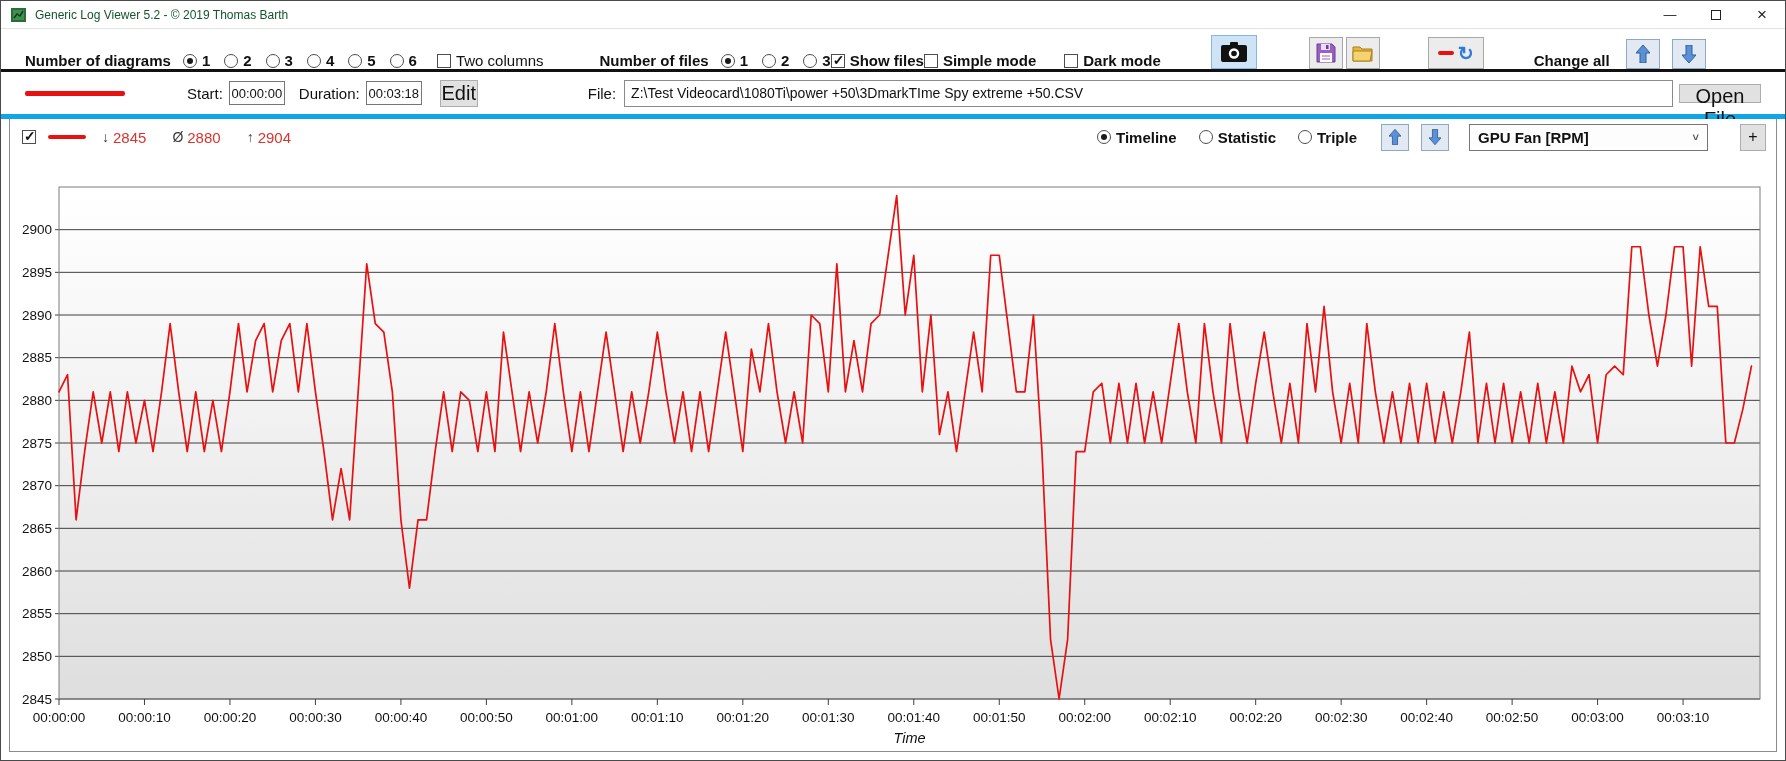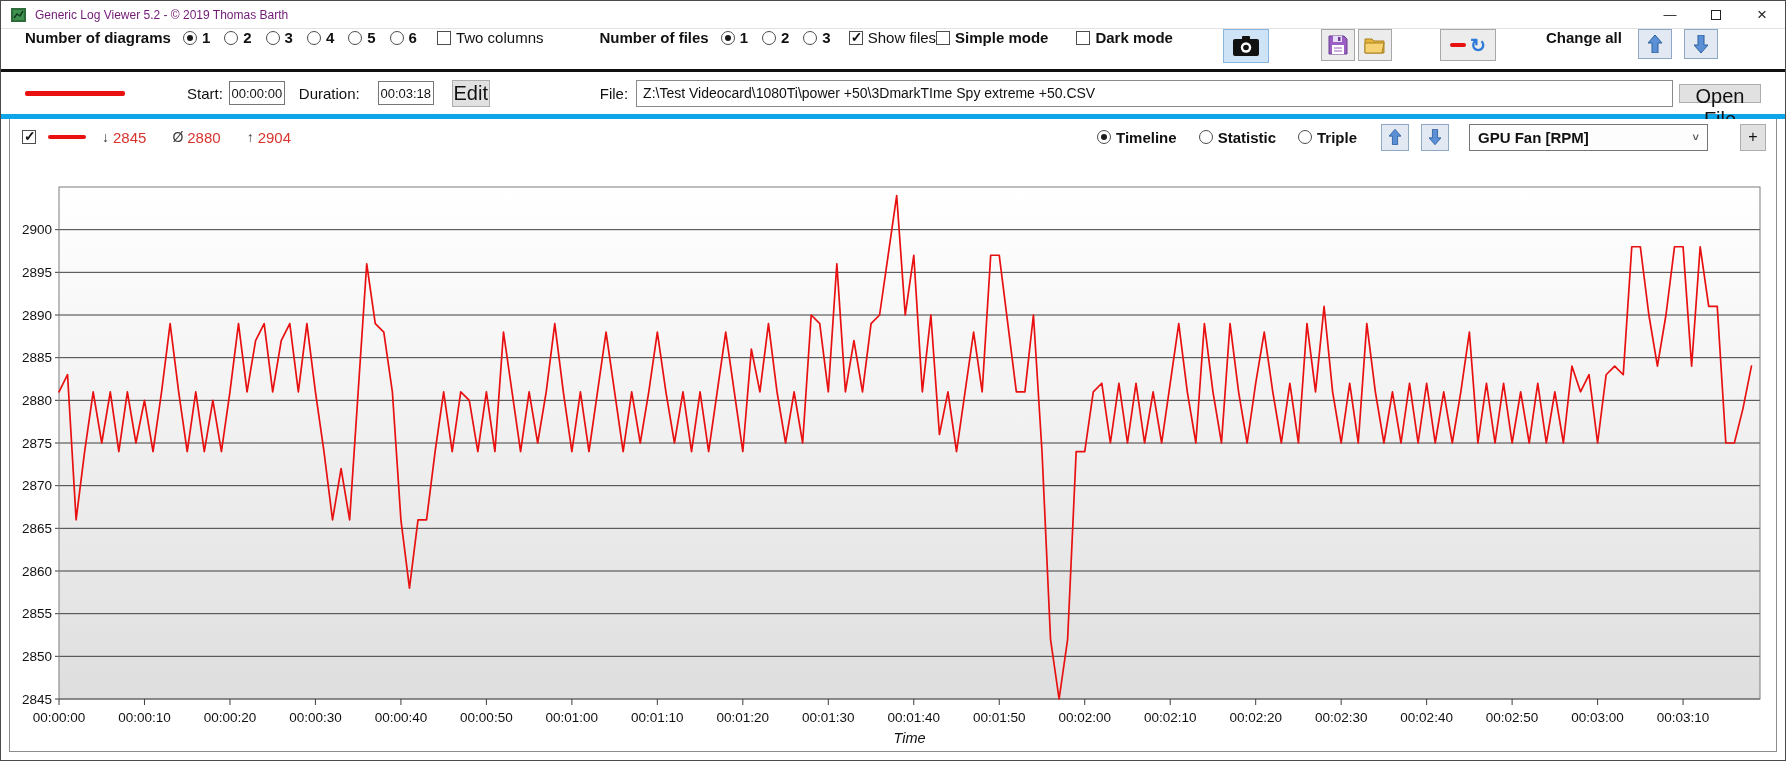--- a/index.html
+++ b/index.html
@@ -5,26 +5,26 @@
   * { margin:0; padding:0; box-sizing:border-box; }
   html,body { background:#888; }
   body { font-family:"Liberation Sans", sans-serif; }
   .window {
     width:1786px; height:761px; background:#fff; position:relative;
     border:1px solid #4a4a4a; overflow:hidden; display:flex; flex-direction:column;
   }
   
   .titlebar { height:28px; display:flex; align-items:center; background:#fff; border-bottom:1px solid #e2e2e2; flex:0 0 auto; }
   .app-icon { width:16px; height:16px; margin:0 8px 0 10px; }
-  .title-text { font-size:12px; color:#701a75; }
+  .title-text { font-size:12px; color:#14532d; }
   .tb-spacer { flex:1; }
   .winbtn { width:46px; height:27px; display:flex; align-items:center; justify-content:center; font-size:13px; color:#222; cursor:default; }
   .maxglyph { width:10px; height:10px; border:1px solid #222; display:inline-block; }
   
-  .toolbar { height:43px; display:flex; align-items:flex-start; padding:0 24px; border-bottom:3px solid #111; flex:0 0 auto; background:#fff; font-size:15px; color:#111; }
+  .toolbar { height:43px; display:flex; align-items:flex-end; padding:0 24px; border-bottom:3px solid #111; flex:0 0 auto; background:#fff; font-size:15px; color:#111; }
   .blabel { font-weight:700; }
   .rgroup { display:flex; align-items:center; gap:14px; margin-left:12px; }
   .ritem, .citem { display:flex; align-items:center; gap:5px; }
   .radio { width:14px; height:14px; border:1px solid #4d4d4d; border-radius:50%; background:#fff; position:relative; flex:0 0 auto; }
   .radio.sel::after { content:""; position:absolute; inset:3px; border-radius:50%; background:#1a1a1a; }
   .checkbox { width:14px; height:14px; border:1px solid #4d4d4d; background:#fff; position:relative; flex:0 0 auto; }
   .checkbox.sel::after { content:"✓"; position:absolute; left:1px; top:-3px; font-size:14px; font-weight:700; color:#111; }
   .ropt { font-weight:700; }
   .toolbtn { display:flex; align-items:center; justify-content:center; background:#e6e6e6; border:1px solid #9a9a9a; cursor:default; }
   .cam-btn { width:46px; height:34px; background:#cfe3f6; border:1px solid #88b6dd; margin-left:50px; }
@@ -126,21 +126,21 @@
         </span>
       <span class="ritem">
           <span class="radio"></span>
           <span class="ropt">2</span>
         </span>
       <span class="ritem">
           <span class="radio"></span>
           <span class="ropt">3</span>
         </span>
     </div>
-    <span class="citem" style="margin-left:18px;">
+    <span class="citem" style="font-weight:bold;">
       <span class="checkbox sel"></span>
       <span>Show files</span>
     </span>
     <span class="citem" style="">
       <span class="checkbox"></span>
       <span class="blabel">Simple mode</span>
     </span>
     <span class="citem" style="margin-left:28px;">
       <span class="checkbox"></span>
       <span class="blabel">Dark mode</span>
@@ -190,21 +190,21 @@
           <path d="M7 18 L0 10 H4 V0 H10 V10 H14 Z" fill="#5b8fd6" stroke="#2f5f9e" stroke-width="1"></path>
         </svg>
     </div>
   </div>
 
   <div class="filebar">
     <span class="redline-big"></span>
     <span style="margin-left:62px;">Start:</span>
     <input class="timebox" style="margin-left: 6px;" value="00:00:00">
     <span style="margin-left:14px;">Duration:</span>
-    <input class="timebox" style="margin-left: 18px;" value="00:03:18">
+    <input class="timebox" style="margin-left: 6px;" value="00:03:18">
     <button class="stdbtn editbtn">Edit</button>
     <span class="filelabel">File:</span>
     <input class="fileinput" value="Z:\Test Videocard\1080Ti\power +50\3DmarkTIme Spy extreme +50.CSV" style="">
     <button class="stdbtn openbtn">Open File</button>
   </div>
 
   <div class="main">
     <div class="chart-header">
       <span class="checkbox sel"></span>
       <span class="series-sample"></span>

